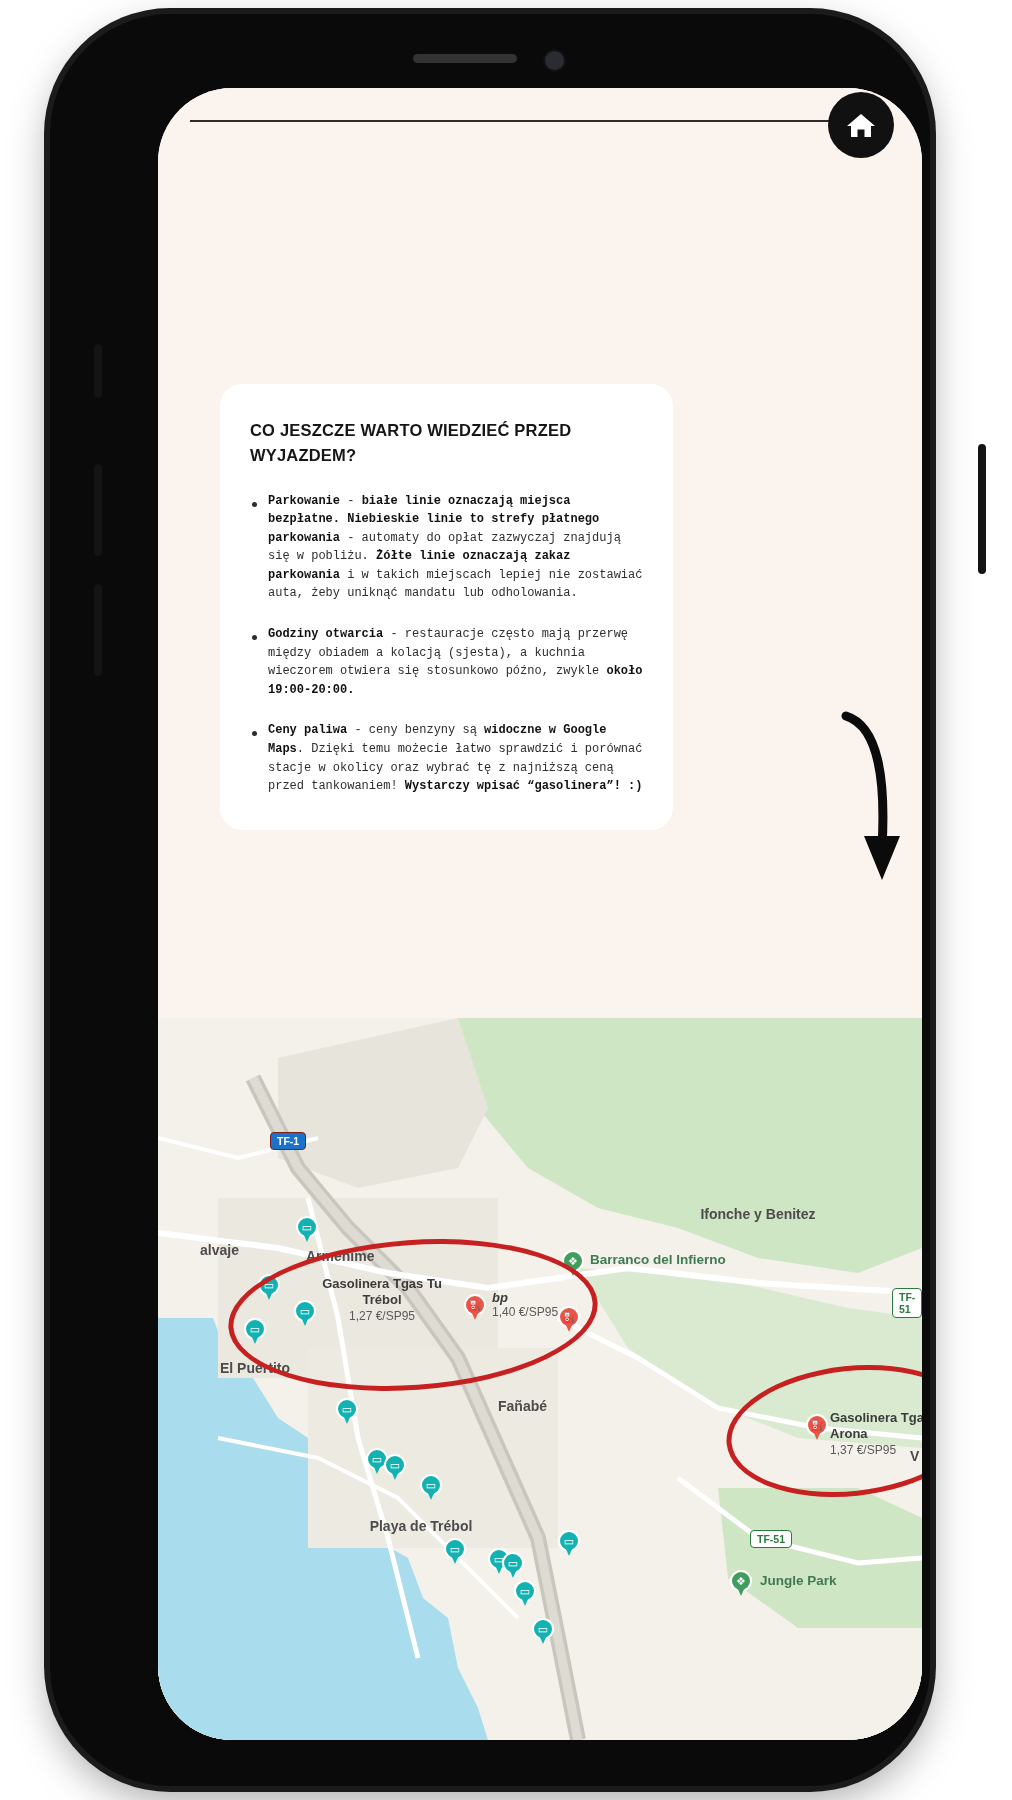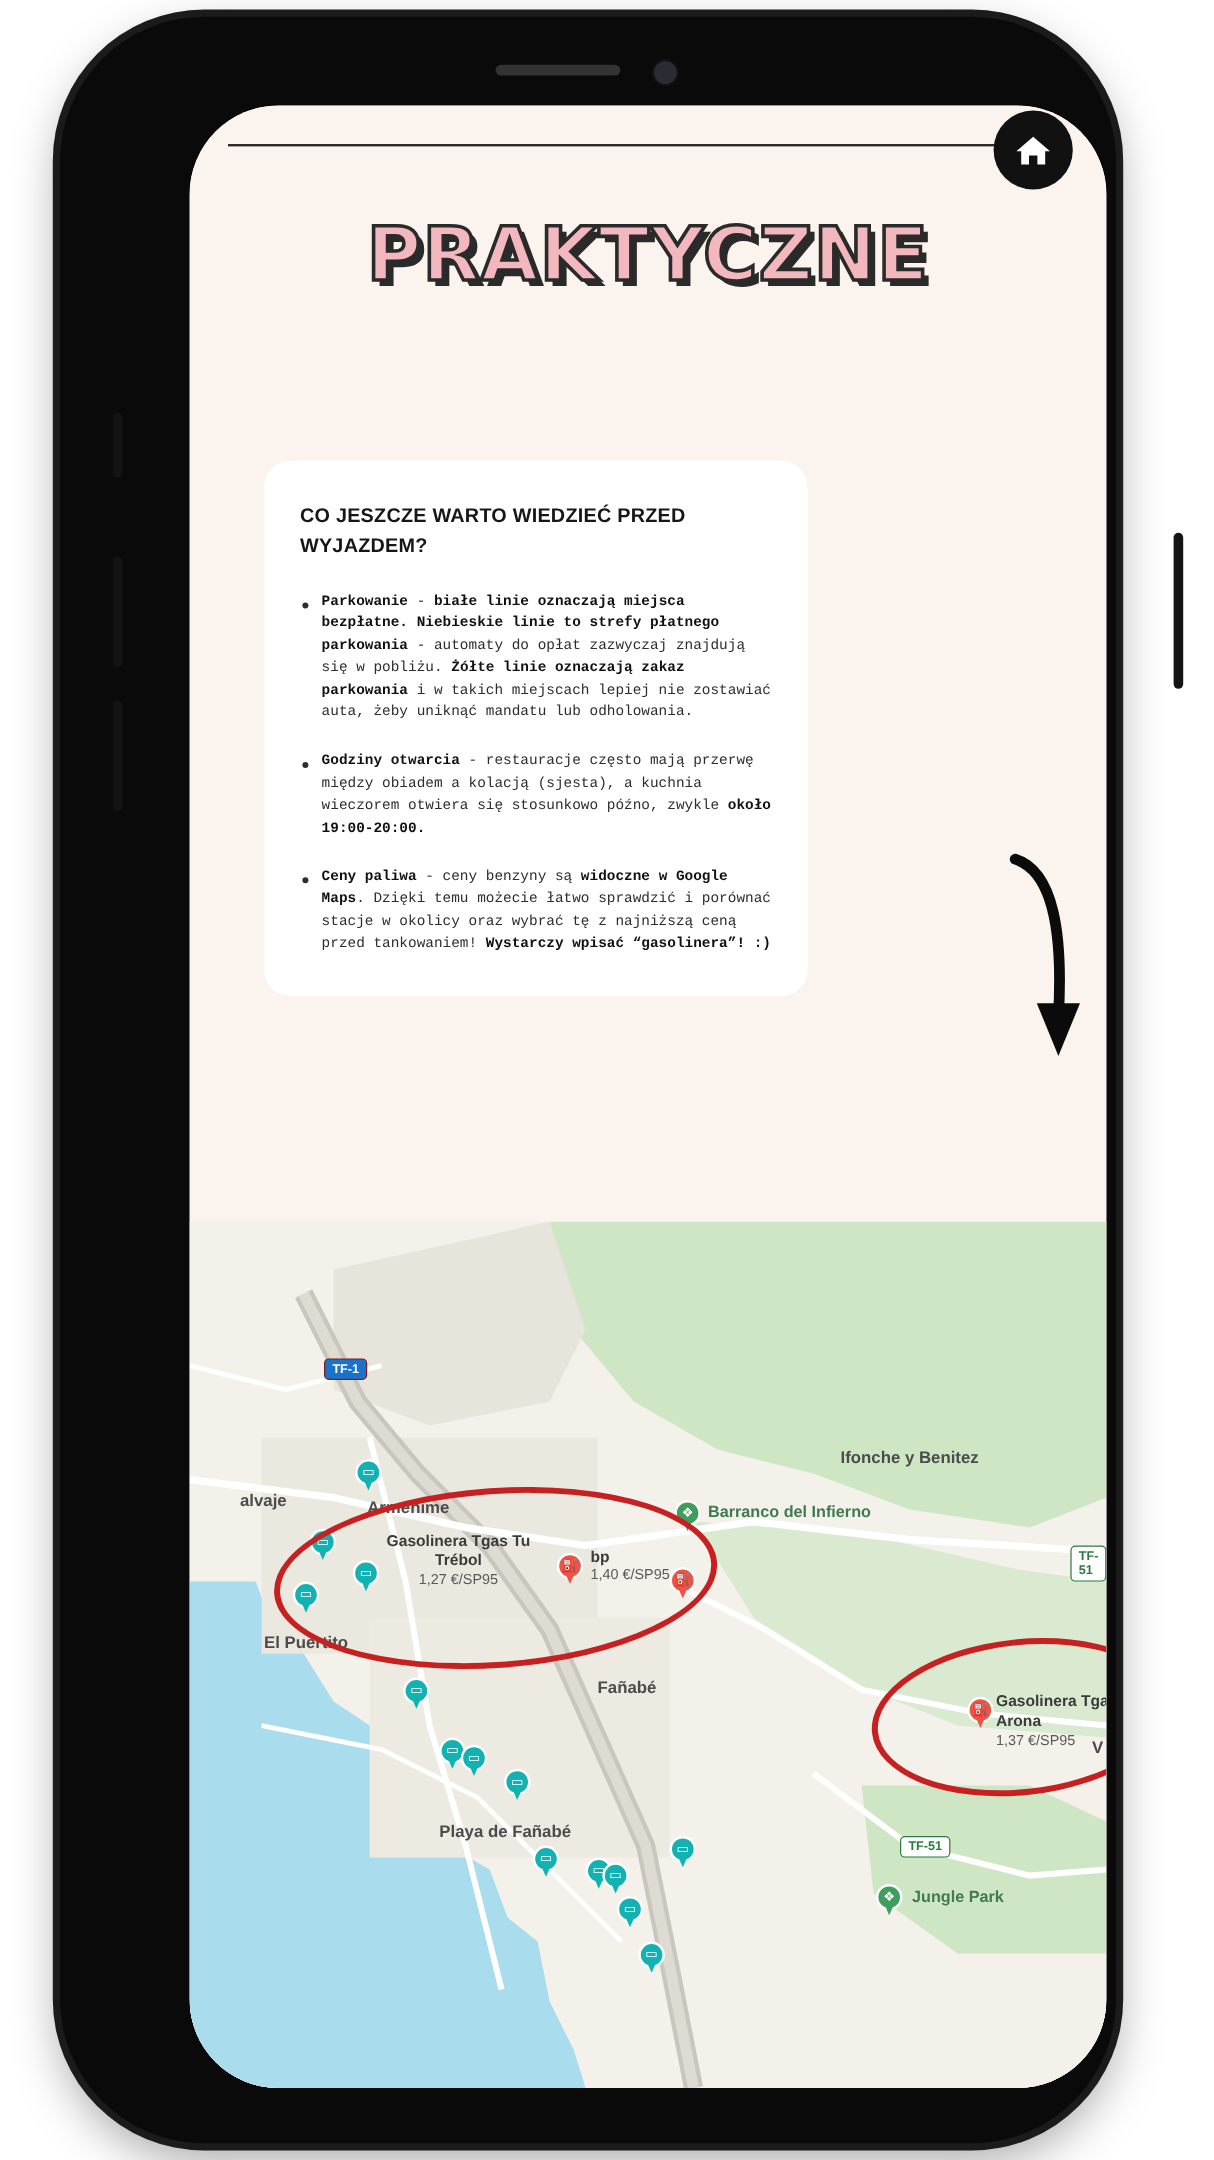--- a/index.html
+++ b/index.html
@@ -289,21 +289,20 @@
           <div class="home-btn">
             <span>
               <svg width="34" height="34" viewBox="0 0 34 34">
                 <path d="M17 6 L31 18 L27 18 L27 29 L20.5 29 L20.5 21.5 L13.5 21.5 L13.5 29 L7 29 L7 18 L3 18 Z" fill="#ffffff"></path>
               </svg>
             </span>
           </div>
         </div>
 
         <div class="title-wrap">
-          <div class="title-line second">PRAKTYCZNE</div>
         </div>
 
         <div class="card">
           <h2>CO JESZCZE WARTO WIEDZIEĆ PRZED WYJAZDEM?</h2>
           <ul class="bullets" id="bullet-list">
               <li><b>Parkowanie</b><span> - </span><b>białe linie oznaczają miejsca bezpłatne. Niebieskie linie to strefy płatnego parkowania</b><span> - automaty do opłat zazwyczaj znajdują się w pobliżu. </span><b>Żółte linie oznaczają zakaz parkowania</b><span> i w takich miejscach lepiej nie zostawiać auta, żeby uniknąć mandatu lub odholowania.</span></li>
               <li><b>Godziny otwarcia</b><span> - restauracje często mają przerwę między obiadem a kolacją (sjesta), a kuchnia wieczorem otwiera się stosunkowo późno, zwykle </span><b>około 19:00-20:00.</b></li>
               <li><b>Ceny paliwa</b><span> - ceny benzyny są </span><b>widoczne w Google Maps</b><span>. Dzięki temu możecie łatwo sprawdzić i porównać stacje w okolicy oraz wybrać tę z najniższą ceną przed tankowaniem! </span><b>Wystarczy wpisać “gasolinera”! :)</b></li>
             </ul>
         </div>
@@ -342,32 +341,32 @@
 
           <div class="road-badge" style="left:112px; top:114px;">TF-1</div>
           <div class="road-badge green" style="left:734px; top:270px;">TF-51</div>
           <div class="road-badge green" style="left:592px; top:512px;">TF-51</div>
 
           <div class="map-label place" style="left:540px; top:188px; text-align:center; width:120px; white-space:normal; line-height:1.25;">Ifonche y Benitez</div>
           <div class="map-label place" style="left:148px; top:230px;">Armeñime</div>
           <div class="map-label place" style="left:42px; top:224px;">alvaje</div>
           <div class="map-label place" style="left:62px; top:342px;">El Puertito</div>
           <div class="map-label place" style="left:320px; top:380px;margin-left:20px;">Fañabé</div>
-          <div class="map-label place" style="left:208px; top:500px; text-align:center; width:110px; white-space:normal; line-height:1.25;">Playa de Fañabé</div>
+          <div class="map-label place" style="left:208px; top:500px; text-align:center; width:110px; white-space:normal; line-height:1.25;">Playa de Trébol</div>
 
           <div class="map-label park" style="left:432px; top:234px;">Barranco del Infierno</div>
           <div class="map-label park" style="left:602px; top:555px;">Jungle Park</div>
           <div class="map-label" style="left:752px; top:430px; font-size:14px; font-weight:600;">V</div>
 
           <div style="position:absolute; left:144px; top:258px; width:160px; text-align:center;">
             <div class="map-label poi-name" style="position:static; white-space:normal; line-height:1.25;">Gasolinera Tgas Tu Trébol</div>
             <div class="map-label poi-price" style="position:static;">1,27 €/SP95</div>
           </div>
           <div style="position:absolute; left:334px; top:272px; width:100px;">
-            <div class="map-label poi-name" style="position:static;">bp</div>
+            <div class="map-label poi-name" style="position:static;font-style:italic;">bp</div>
             <div class="map-label poi-price" style="position:static;">1,40 €/SP95</div>
           </div>
           <div style="position:absolute; left:672px; top:392px; width:110px;">
             <div class="map-label poi-name" style="position:static; white-space:normal; line-height:1.25;">Gasolinera Tgas Arona</div>
             <div class="map-label poi-price" style="position:static;">1,37 €/SP95</div>
           </div>
 
           <div class="pin gas" style="left:306px; top:276px;">
             <div class="head"></div>
               <div class="glyph">⛽</div>

